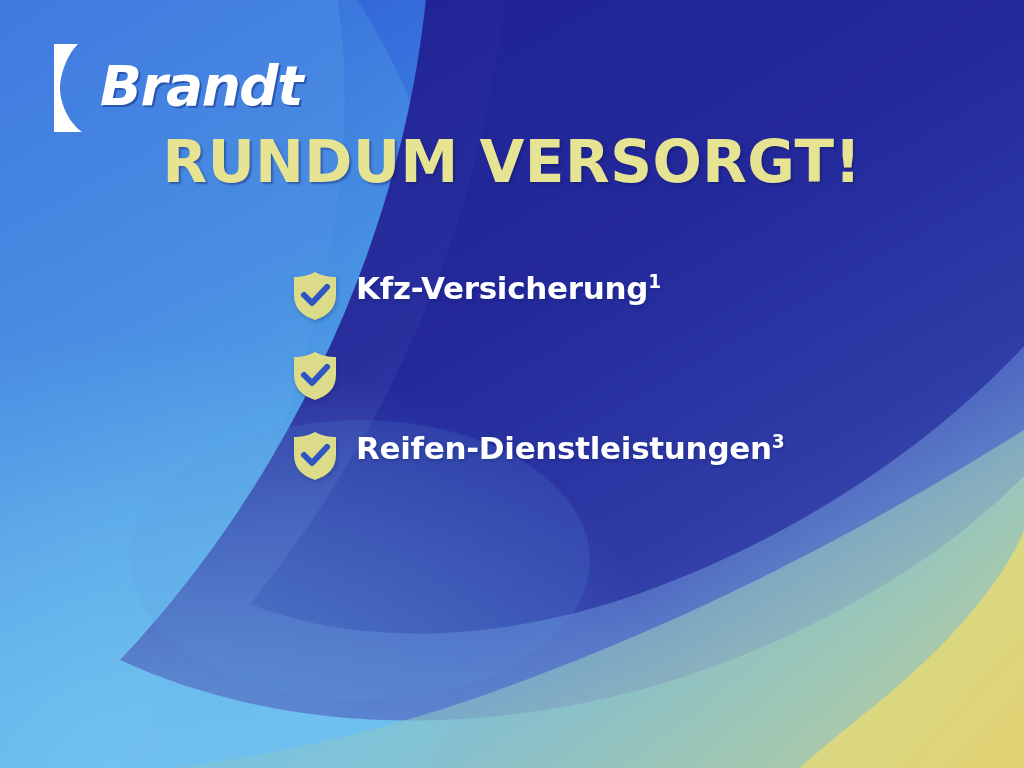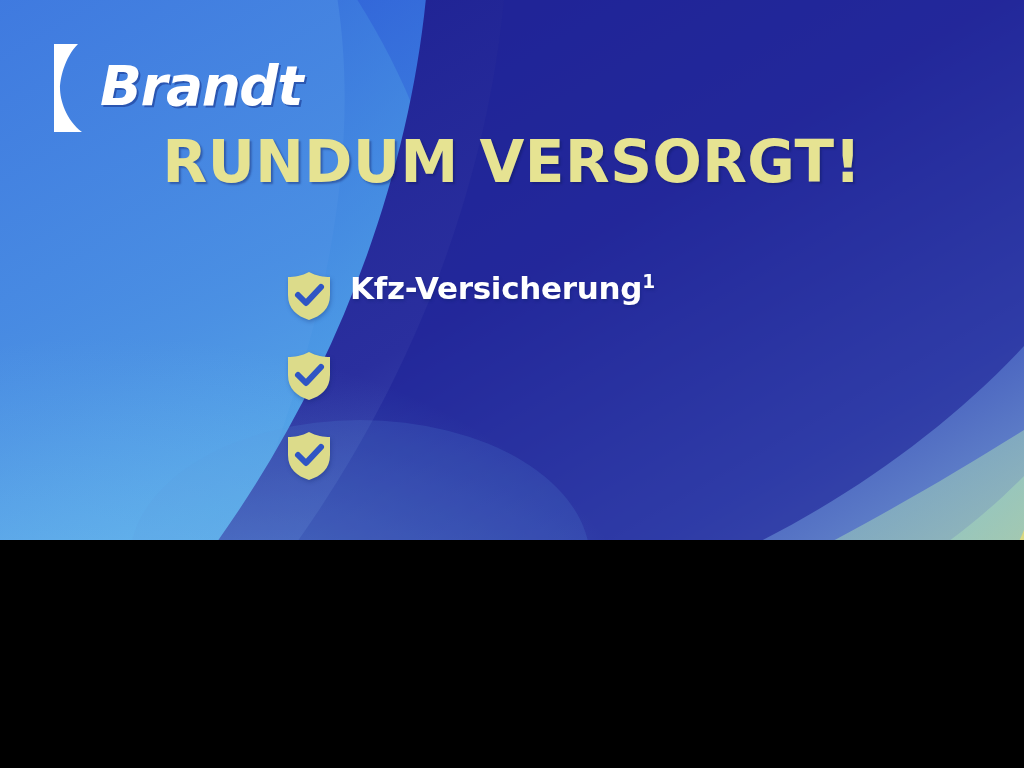--- a/index.html
+++ b/index.html
@@ -3,21 +3,21 @@
 <meta charset="utf-8">
 <style>
   html, body {
     margin: 0;
     padding: 0;
     background: #000;
   }
   #stage {
     position: relative;
     width: 1024px;
-    height: 540px;
+    height: 768px;
     overflow: hidden;
     font-family: "Liberation Sans", sans-serif;
     background: #1a35b8;
   }
 
   
   .bg-svg {
     position: absolute;
     inset: 0;
     width: 1024px;
@@ -66,21 +66,21 @@
     letter-spacing: 0.5px;
     color: #e6e392;
     line-height: 1;
     text-shadow: 2px 2px 2px rgba(15,25,90,0.40);
     white-space: nowrap;
   }
 
   
   .benefits {
     position: absolute;
-    left: 284px;
+    left: 290px;
     top: 268px;
     width: 700px;
   }
   .benefit-row {
     display: flex;
     align-items: flex-start;
     margin-bottom: 26px;
   }
   .shield-icon {
     width: 50px;
@@ -221,18 +221,21 @@
         <path d="M14 25 L22 33 L37 17" fill="none" stroke="#2f55c4" stroke-width="6" stroke-linecap="round" stroke-linejoin="round"></path>
       </svg>
     </div>
 
     <div class="benefit-row">
       <svg class="shield-icon" viewBox="0 0 50 52" aria-hidden="true">
         <path d="M25 2 C18 6 10 7 4 7 L4 25 C4 39 13 46 25 50 C37 46 46 39 46 25 L46 7
                  C40 7 32 6 25 2 Z" fill="#dcdb8a"></path>
         <path d="M14 25 L22 33 L37 17" fill="none" stroke="#2f55c4" stroke-width="6" stroke-linecap="round" stroke-linejoin="round"></path>
       </svg>
+      <div class="benefit-text">
+        <span>Reifen-Dienstleistungen</span><sup>3</sup>
+      </div>
     </div>
 
 
   </div>
 
 </div>
 
 </body></html>

